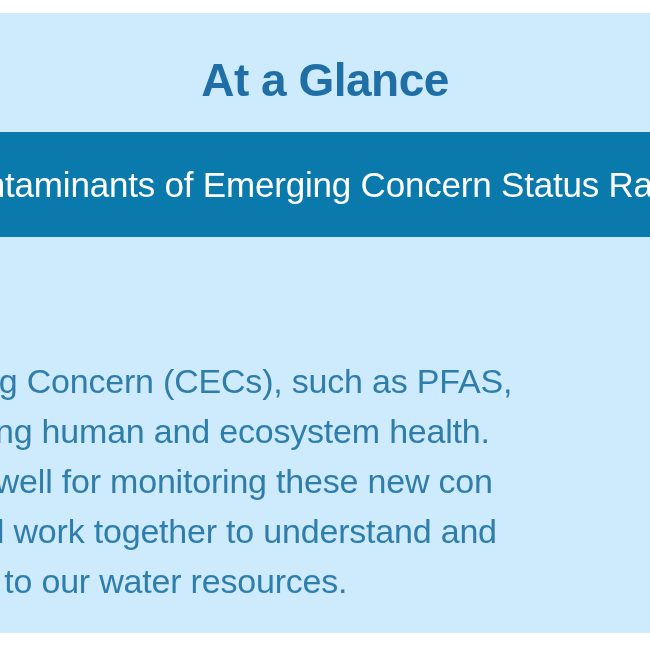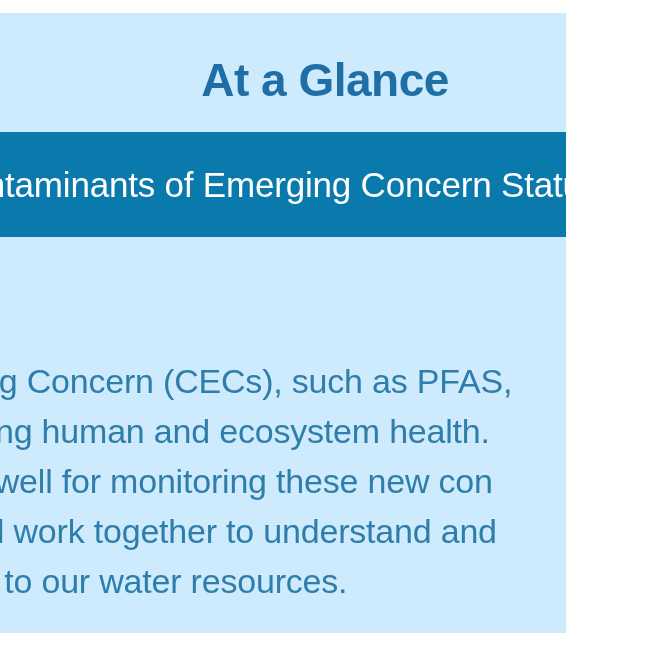--- a/index.html
+++ b/index.html
@@ -21,21 +21,21 @@
     height: 650px;
     background: #ffffff;
     overflow: hidden;
   }
 
   
   .panel {
     position: absolute;
     left: 0;
     top: 13px;
-    width: 566px;
+    width: 650px;
     height: 620px;
     background: #cdebfc;
     overflow: hidden;
   }
 
   
   .page-title {
     position: absolute;
     left: 0;
     top: 44px;

